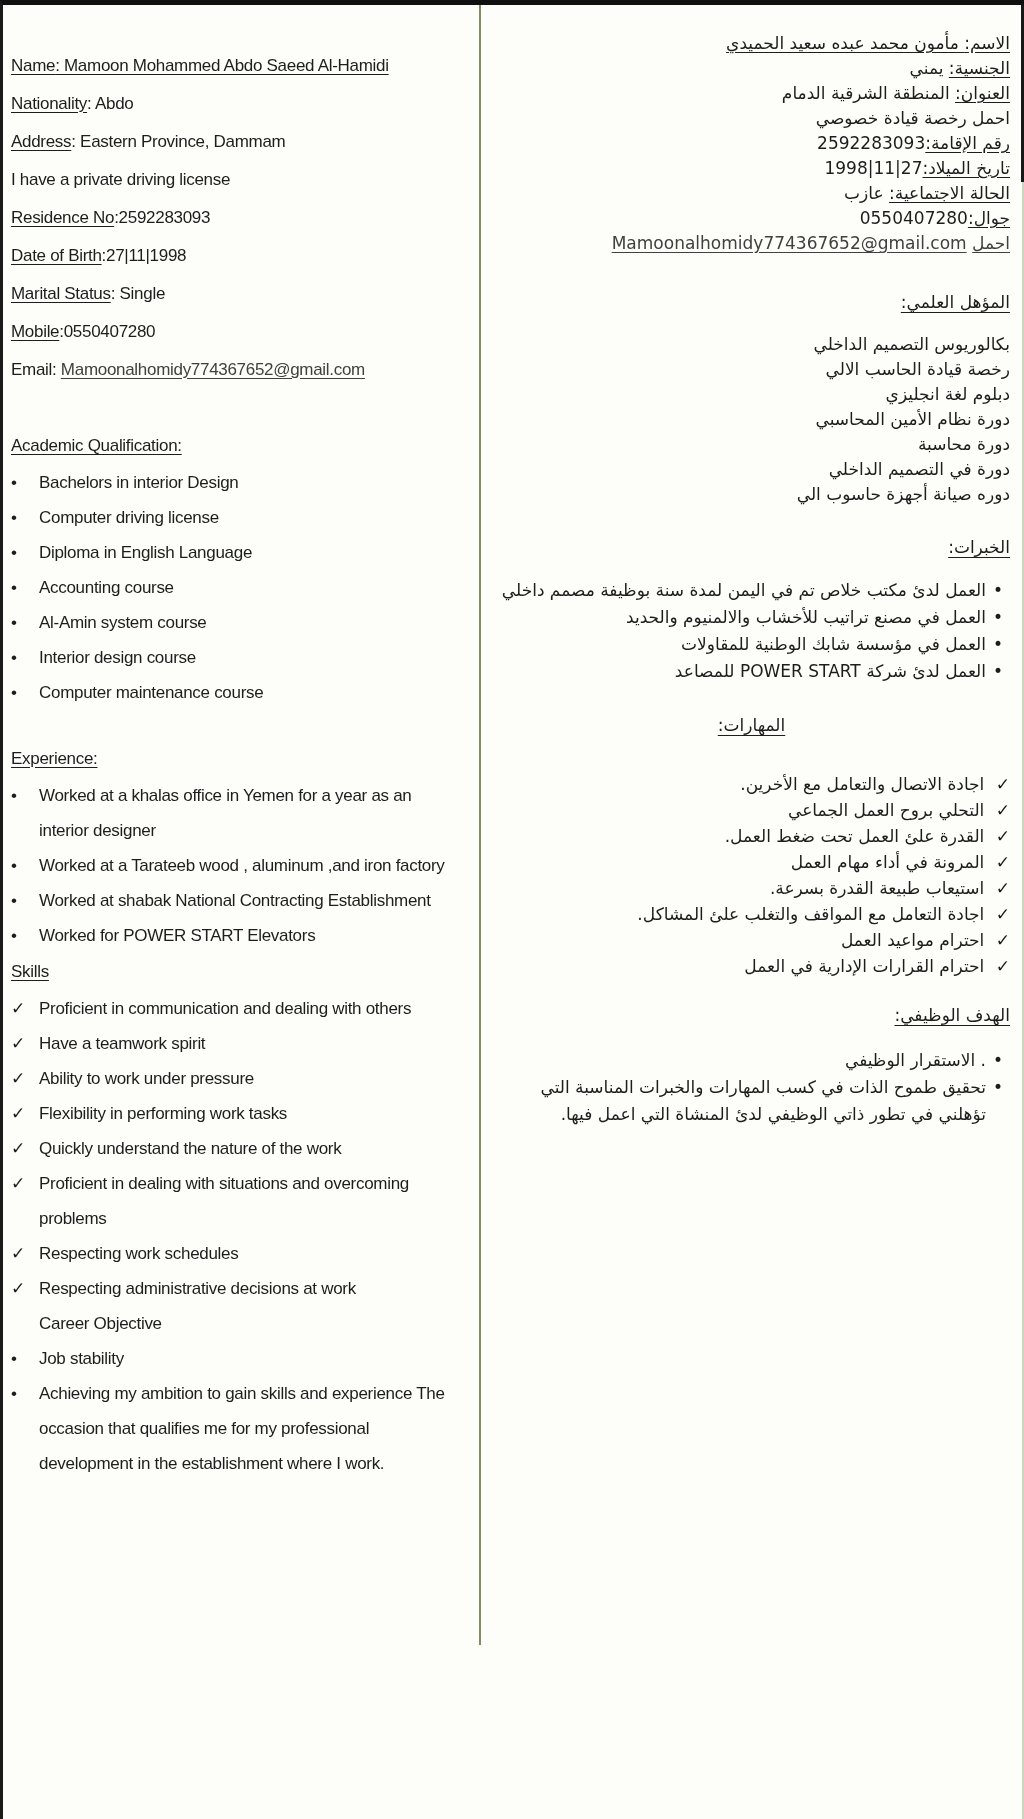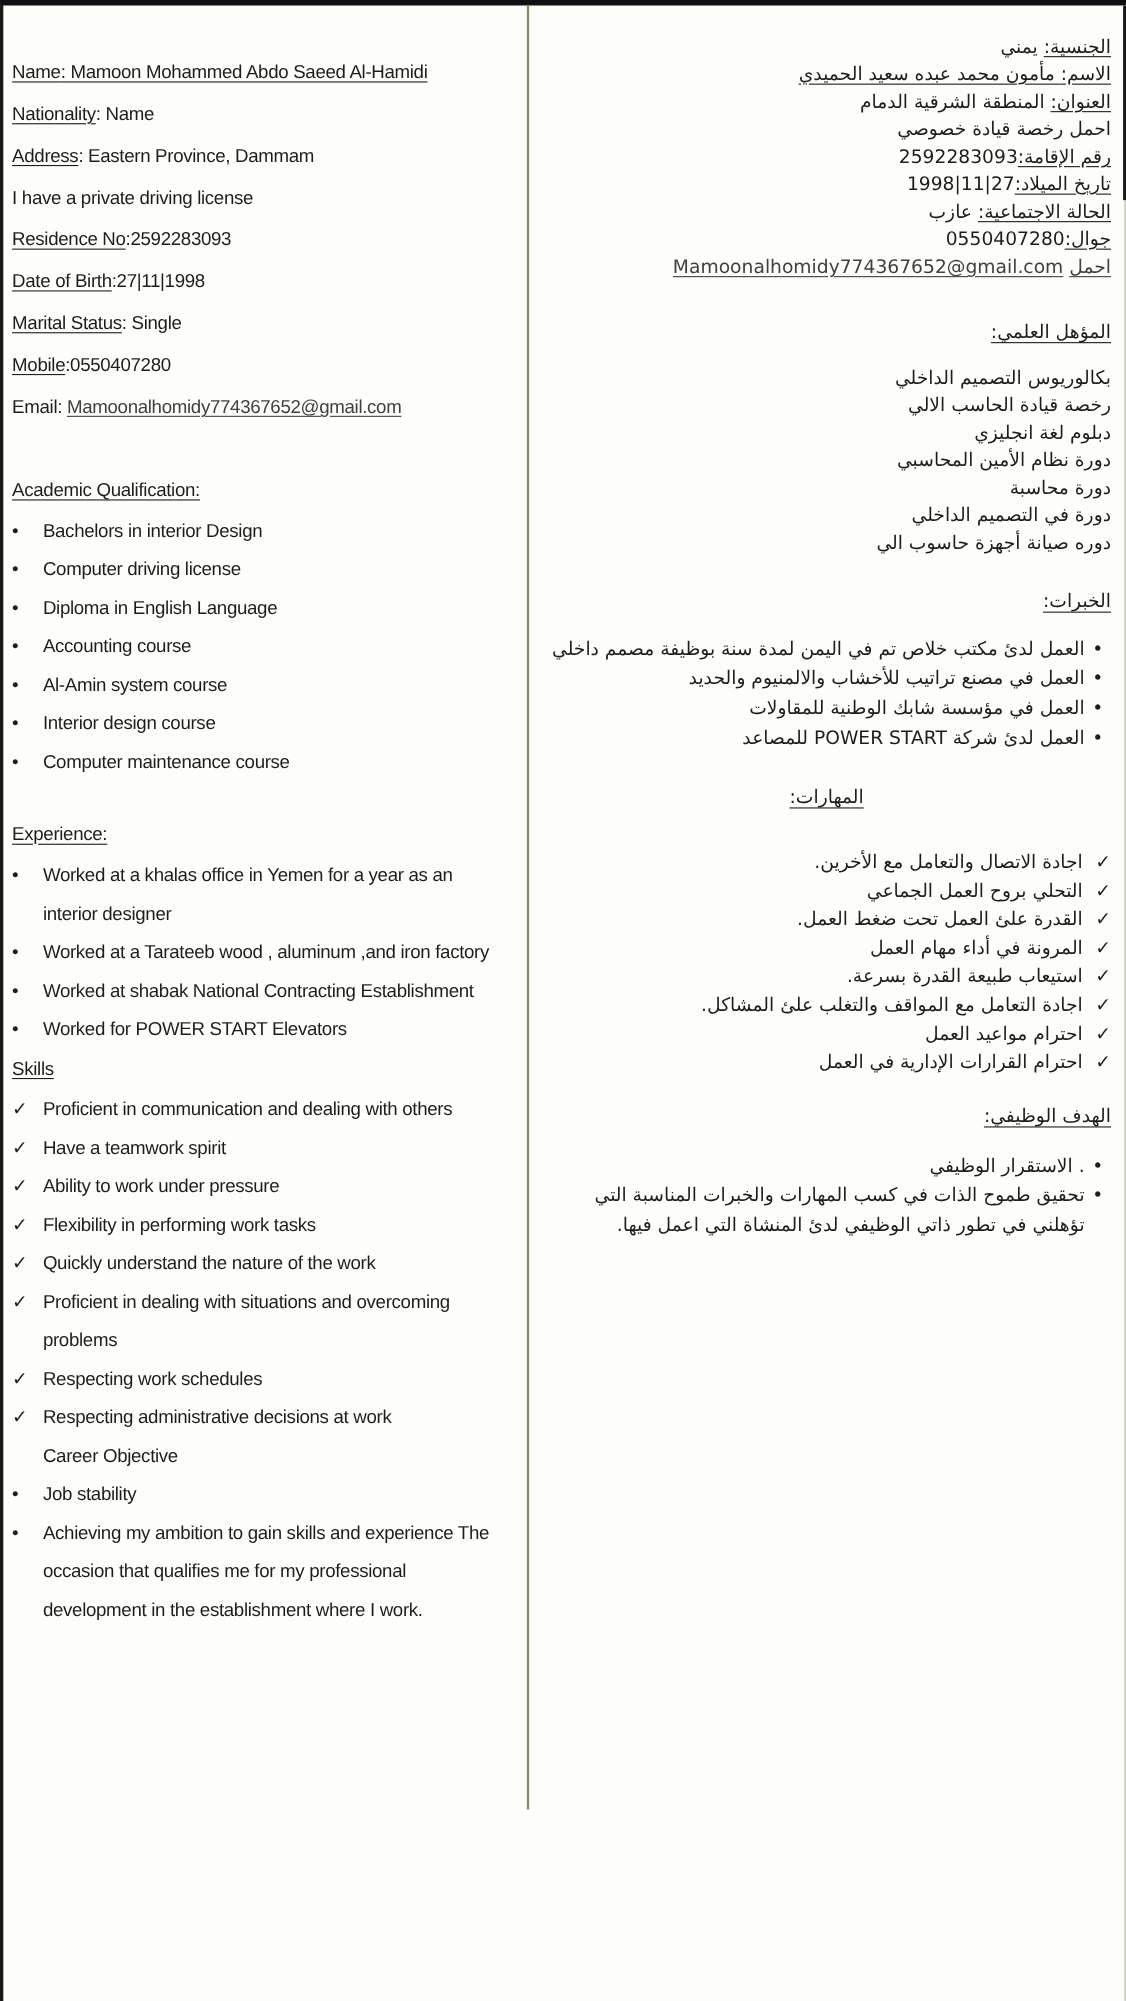--- a/index.html
+++ b/index.html
@@ -52,21 +52,21 @@
 
 <div class="page">
   <div class="right-edge-dark"></div>
   <div class="right-edge-light"></div>
 
 
   <div class="main">
 
     <div class="col-en">
       <div class="eline"><span class="u"><span>Name</span><span>: Mamoon Mohammed Abdo Saeed Al-Hamidi</span></span></div>
-      <div class="eline"><span class="u">Nationality</span><span>: Name</span></div>
+      <div class="eline"><span class="u">Nationality</span><span>: Abdo</span></div>
       <div class="eline"><span class="u">Address</span><span>: Eastern Province, Dammam</span></div>
       <div class="eline">I have a private driving license</div>
       <div class="eline"><span class="u">Residence No</span><span>:2592283093</span></div>
       <div class="eline"><span class="u">Date of Birth</span><span>:27|11|1998</span></div>
       <div class="eline"><span class="u">Marital Status</span><span>: Single</span></div>
       <div class="eline"><span class="u">Mobile</span><span>:0550407280</span></div>
       <div class="eline"><span>Email: </span><a class="link">Mamoonalhomidy774367652@gmail.com</a></div>
 
       <div class="heading-en h-academic">Academic Qualification:</div>
       <div>
@@ -165,22 +165,22 @@
         <div class="li">
             <span class="mk">•</span>
             <span class="tx">Achieving my ambition to gain skills and experience The occasion that qualifies me for my professional development in the establishment where I work.</span>
           </div>
       </div>
     </div>
 
     <div class="divider"></div>
 
     <div class="col-ar">
+      <div class="aline"><span class="u"><span>الاسم:</span><span> مأمون محمد عبده سعيد الحميدي</span></span></div>
       <div class="aline"><span class="u">الجنسية:</span><span> يمني</span></div>
-      <div class="aline"><span class="u"><span>الاسم:</span><span> مأمون محمد عبده سعيد الحميدي</span></span></div>
       <div class="aline"><span class="u">العنوان:</span><span> المنطقة الشرقية الدمام</span></div>
       <div class="aline">احمل رخصة قيادة خصوصي</div>
       <div class="aline"><span class="u">رقم الإقامة:</span><span>2592283093</span></div>
       <div class="aline"><span class="u">تاريخ الميلاد:</span><span>27|11|1998</span></div>
       <div class="aline"><span class="u">الحالة الاجتماعية:</span><span> عازب</span></div>
       <div class="aline"><span class="u">جوال:</span><span>0550407280</span></div>
       <div class="aline"><a class="link">احمل</a>&nbsp;<a class="link" dir="ltr">Mamoonalhomidy774367652@gmail.com</a></div>
 
       <div class="heading-ar h-qual">المؤهل العلمي:</div>
       <div class="qual-items">

